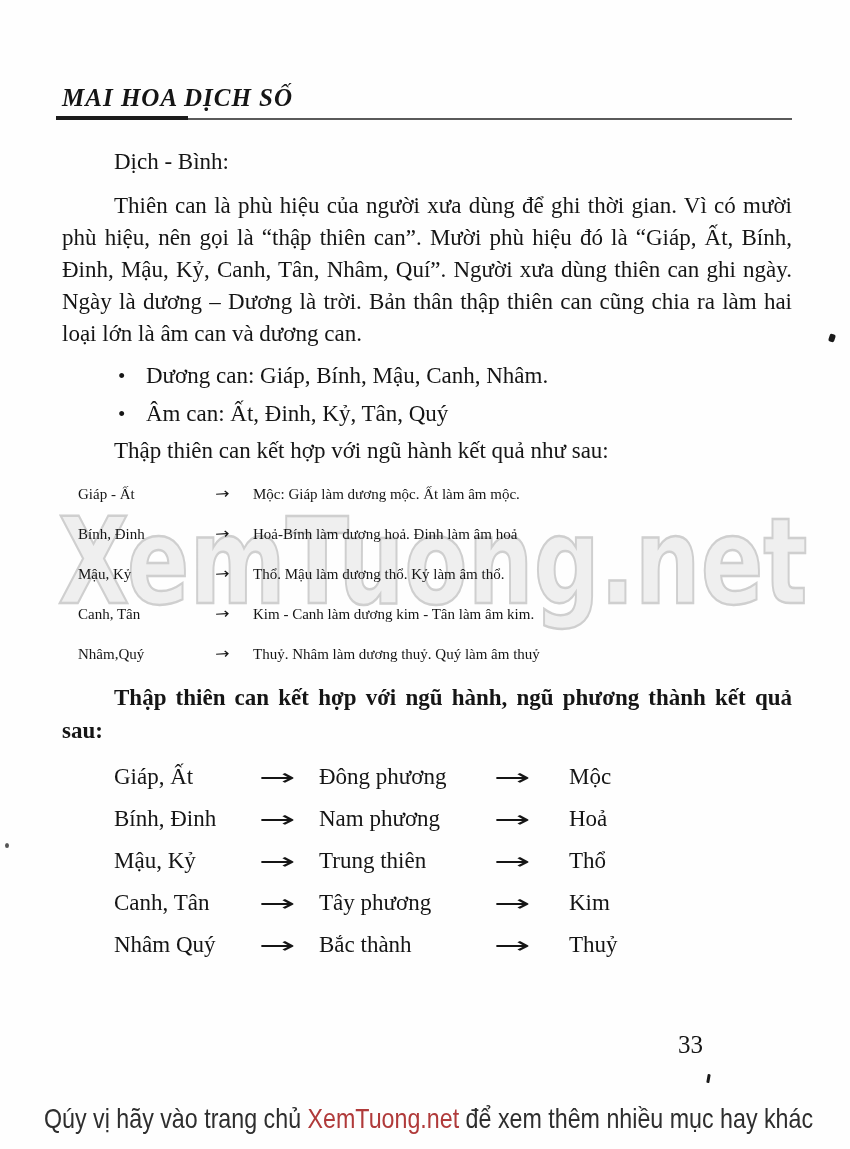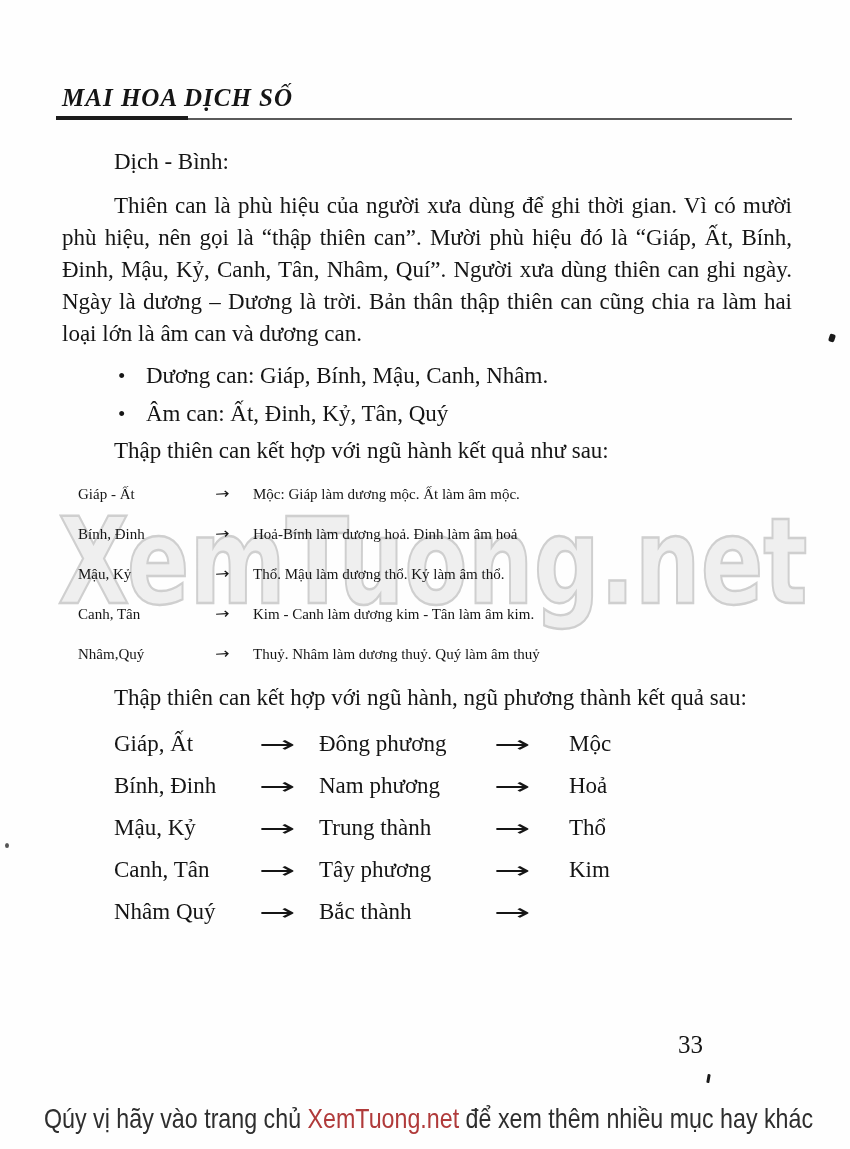--- a/index.html
+++ b/index.html
@@ -87,21 +87,21 @@
   }
   .dot { width: 28px; font-size: 21px; }
 
   .lead {
     margin: 1px 0 0 0;
     font-size: 23px;
     line-height: 33px;
     text-align: justify;
     text-indent: 52px;
   }
-  .lead2 { margin-top: 7px; }
+  .lead2 { margin-top: 7px; font-weight: bold; }
 
   .list1 { margin-top: 7px; }
   .l1row {
     display: flex;
     align-items: baseline;
     font-size: 15px;
     line-height: 40px;
   }
   .l1left  { width: 137px; padding-left: 16px; flex: none; }
   .l1arrow {
@@ -228,36 +228,37 @@
       <div class="l2row">
         <span>Bính, Đinh</span>
         <span class="l2arrow">→</span>
         <span>Nam phương</span>
         <span class="l2arrow">→</span>
         <span>Hoả</span>
       </div>
       <div class="l2row">
         <span>Mậu, Kỷ</span>
         <span class="l2arrow">→</span>
-        <span>Trung thành</span>
+        <span>Trung thiên</span>
         <span class="l2arrow">→</span>
         <span>Thổ</span>
       </div>
       <div class="l2row">
         <span>Canh, Tân</span>
         <span class="l2arrow">→</span>
         <span>Tây phương</span>
         <span class="l2arrow">→</span>
         <span>Kim</span>
       </div>
       <div class="l2row">
         <span>Nhâm Quý</span>
         <span class="l2arrow">→</span>
         <span>Bắc thành</span>
         <span class="l2arrow">→</span>
+        <span>Thuỷ</span>
       </div>
     </div>
 
   </div>
 
   <div class="pagenum">33</div>
 
   <div class="footer"><span>Qúy vị hãy vào trang chủ </span><span class="site">XemTuong.net</span><span> để xem thêm nhiều mục hay khác</span></div>
 
   <span class="speck speck-a"></span>

